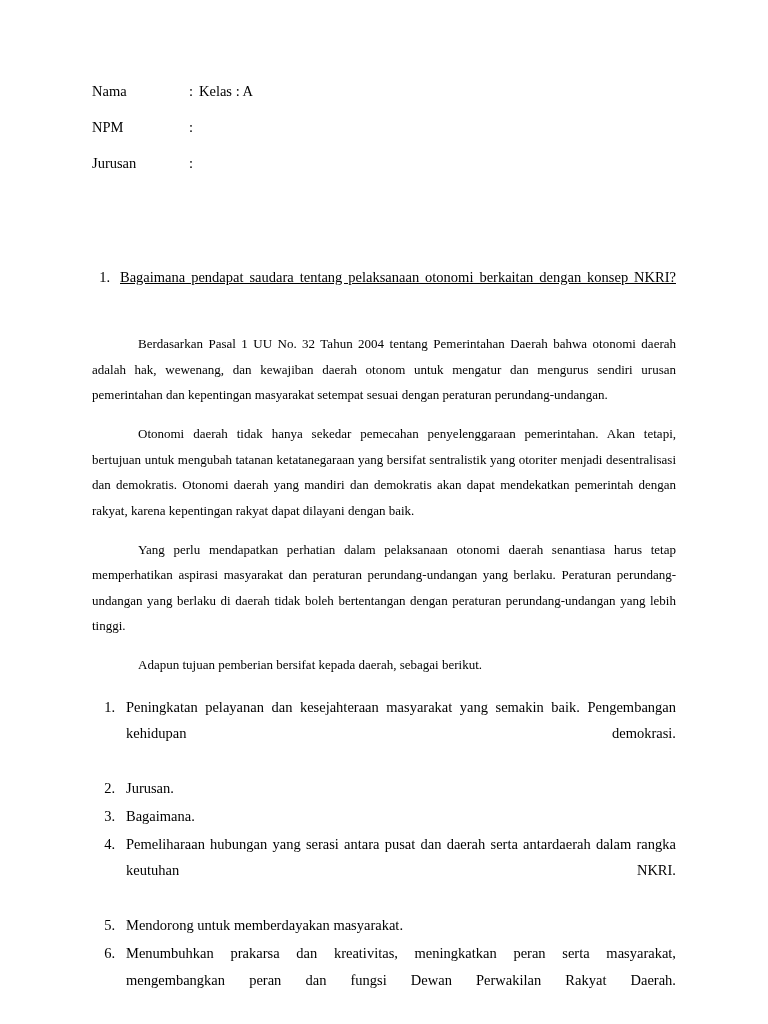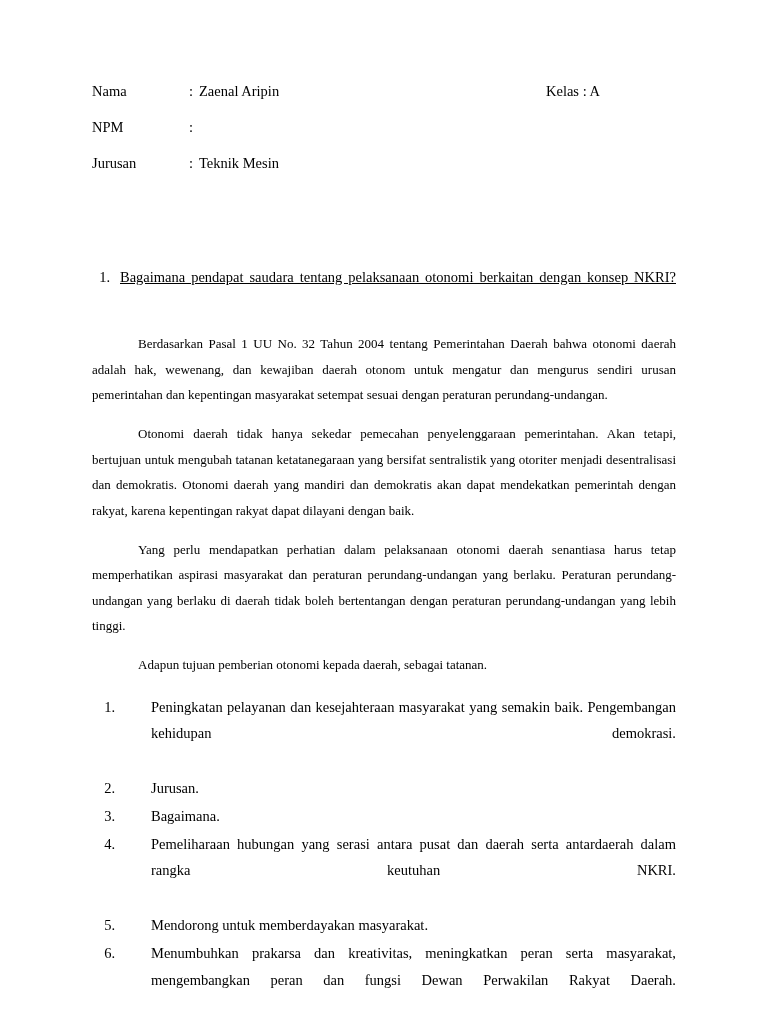--- a/index.html
+++ b/index.html
@@ -105,21 +105,20 @@
     margin-bottom: 1px;
   }
   ol.sub-list li .n {
     flex: 0 0 34px;
     text-align: right;
     padding-right: 11px;
     box-sizing: border-box;
   }
   ol.sub-list li .t {
     flex: 1 1 auto;
-    margin-left: 25px;
   }
   ol.sub-list li.justify .t {
     text-align: justify;
     text-justify: inter-word;
   }
   ol.sub-list li.justify .t span.j::after {
     content: "";
     display: inline-block;
     width: 100%;
   }
@@ -127,52 +126,50 @@
 </head>
 <body>
 
 <div class="page">
 
   <div class="header-block">
 
     <div class="header-row">
       <div class="hdr-label">Nama</div>
       <div class="hdr-sep">:</div>
-      <div class="hdr-value">Zaenal Aripin</div>
       <div class="hdr-right">Kelas : A</div>
     </div>
 
     <div class="header-row">
       <div class="hdr-label">NPM</div>
       <div class="hdr-sep">:</div>
       <div class="hdr-right"></div>
     </div>
 
     <div class="header-row">
       <div class="hdr-label">Jurusan</div>
       <div class="hdr-sep">:</div>
-      <div class="hdr-value">Teknik Mesin</div>
       <div class="hdr-right"></div>
     </div>
 
   </div>
 
   <div class="spacer-lg"></div>
 
   <div class="q-list">
     <div class="q-item">
       <div class="q-num">1.</div>
       <div class="q-text">Bagaimana pendapat saudara tentang pelaksanaan otonomi berkaitan dengan konsep NKRI?</div>
     </div>
   </div>
 
   <p class="body-par">Berdasarkan Pasal 1 UU No. 32 Tahun 2004 tentang Pemerintahan Daerah bahwa otonomi daerah adalah hak, wewenang, dan kewajiban daerah otonom untuk mengatur dan mengurus sendiri urusan pemerintahan dan kepentingan masyarakat setempat sesuai dengan peraturan perundang-undangan.</p>
   <p class="body-par">Otonomi daerah tidak hanya sekedar pemecahan penyelenggaraan pemerintahan. Akan tetapi, bertujuan untuk mengubah tatanan ketatanegaraan yang bersifat sentralistik yang otoriter menjadi desentralisasi dan demokratis. Otonomi daerah yang mandiri dan demokratis akan dapat mendekatkan pemerintah dengan rakyat, karena kepentingan rakyat dapat dilayani dengan baik.</p>
   <p class="body-par">Yang perlu mendapatkan perhatian dalam pelaksanaan otonomi daerah senantiasa harus tetap memperhatikan aspirasi masyarakat dan peraturan perundang-undangan yang berlaku. Peraturan perundang-undangan yang berlaku di daerah tidak boleh bertentangan dengan peraturan perundang-undangan yang lebih tinggi.</p>
-  <p class="body-par no-just">Adapun tujuan pemberian otonomi kepada daerah, sebagai tatanan.</p>
+  <p class="body-par no-just">Adapun tujuan pemberian bersifat kepada daerah, sebagai berikut.</p>
 
   <ol class="sub-list">
     <li class="justify">
       <span class="n">1.</span>
       <span class="t"><span class="j">Peningkatan pelayanan dan kesejahteraan masyarakat yang semakin baik. Pengembangan kehidupan demokrasi.</span></span>
     </li>
     <li>
       <span class="n">2.</span>
       <span class="t">Jurusan.</span>
     </li>

